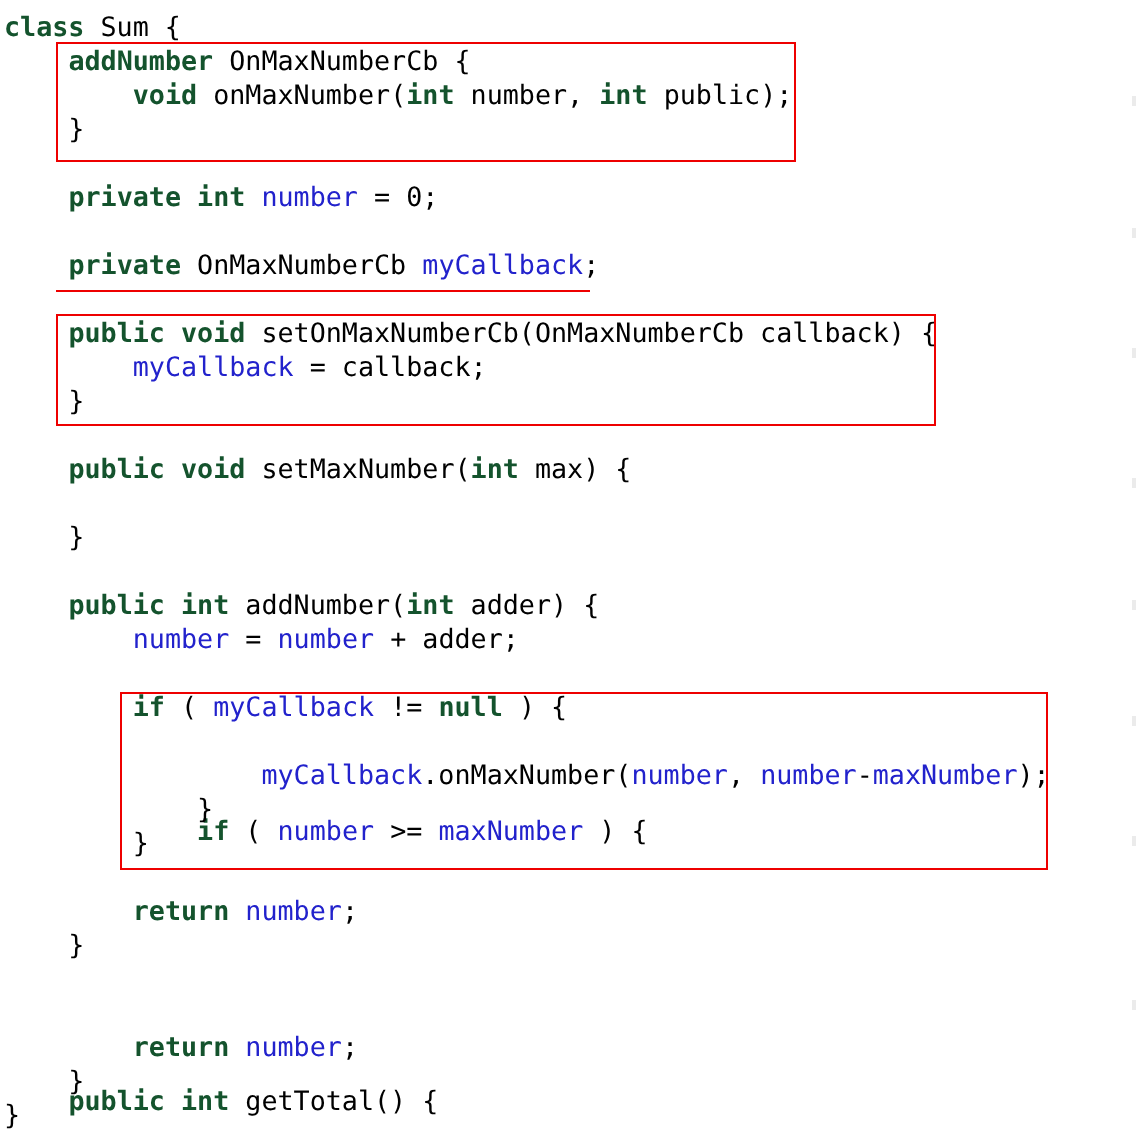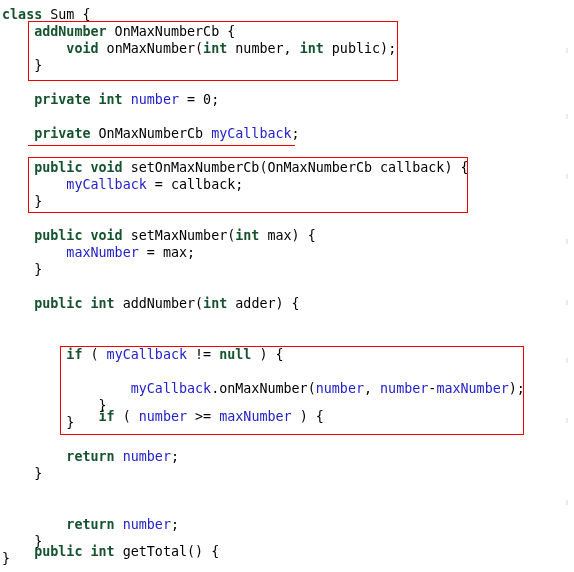--- a/index.html
+++ b/index.html
@@ -83,24 +83,24 @@
       <div class="code-line" style="top: 57px; left: 2px; font-size: 13.377px;"><span class="tok-id">    }</span></div>
       <div class="code-line" style="top: 74px; left: 2px; font-size: 13.377px;">&nbsp;</div>
       <div class="code-line" style="top: 91px; left: 2px; font-size: 13.377px;"><span class="tok-id">    </span><span class="tok-kw">private int</span><span class="tok-id"> </span><span class="tok-fld">number</span><span class="tok-id"> = 0;</span></div>
       <div class="code-line" style="top: 125px; left: 2px; font-size: 13.377px;"><span class="tok-id">    </span><span class="tok-kw">private</span><span class="tok-id"> OnMaxNumberCb </span><span class="tok-fld">myCallback</span><span class="tok-id">;</span></div>
       <div class="code-line" style="top: 142px; left: 2px; font-size: 13.377px;">&nbsp;</div>
       <div class="code-line" style="top: 159px; left: 2px; font-size: 13.377px;"><span class="tok-id">    </span><span class="tok-kw">public void</span><span class="tok-id"> setOnMaxNumberCb(OnMaxNumberCb callback) {</span></div>
       <div class="code-line" style="top: 176px; left: 2px; font-size: 13.377px;"><span class="tok-id">        </span><span class="tok-fld">myCallback</span><span class="tok-id"> = callback;</span></div>
       <div class="code-line" style="top: 193px; left: 2px; font-size: 13.377px;"><span class="tok-id">    }</span></div>
       <div class="code-line" style="top: 210px; left: 2px; font-size: 13.377px;">&nbsp;</div>
       <div class="code-line" style="top: 227px; left: 2px; font-size: 13.377px;"><span class="tok-id">    </span><span class="tok-kw">public void</span><span class="tok-id"> setMaxNumber(</span><span class="tok-kw">int</span><span class="tok-id"> max) {</span></div>
-      <div class="code-line" style="top: 244px; left: 2px; font-size: 13.377px;"><span class="tok-id">        </span><span class="tok-fld">maxNumber</span><span class="tok-id"> = max;</span></div>
       <div class="code-line" style="top: 261px; left: 2px; font-size: 13.377px;"><span class="tok-id">    }</span></div>
       <div class="code-line" style="top: 278px; left: 2px; font-size: 13.377px;">&nbsp;</div>
       <div class="code-line" style="top: 295px; left: 2px; font-size: 13.377px;"><span class="tok-id">    </span><span class="tok-kw">public int</span><span class="tok-id"> addNumber(</span><span class="tok-kw">int</span><span class="tok-id"> adder) {</span></div>
+      <div class="code-line" style="top: 312px; left: 2px; font-size: 13.377px;"><span class="tok-id">        </span><span class="tok-fld">number</span><span class="tok-id"> = </span><span class="tok-fld">number</span><span class="tok-id"> + adder;</span></div>
       <div class="code-line" style="top: 329px; left: 2px; font-size: 13.377px;">&nbsp;</div>
       <div class="code-line" style="top: 346px; left: 2px; font-size: 13.377px;"><span class="tok-id">        </span><span class="tok-kw">if</span><span class="tok-id"> ( </span><span class="tok-fld">myCallback</span><span class="tok-id"> != </span><span class="tok-kw">null</span><span class="tok-id"> ) {</span></div>
       <div class="code-line" style="top: 366px; left: 2px; font-size: 13.377px; margin-top: 42px;"><span class="tok-id">            </span><span class="tok-kw">if</span><span class="tok-id"> ( </span><span class="tok-fld">number</span><span class="tok-id"> &gt;= </span><span class="tok-fld">maxNumber</span><span class="tok-id"> ) {</span></div>
       <div class="code-line" style="top: 380px; left: 2px; font-size: 13.377px;"><span class="tok-id">                </span><span class="tok-fld">myCallback</span><span class="tok-id">.onMaxNumber(</span><span class="tok-fld">number</span><span class="tok-id">, </span><span class="tok-fld">number</span><span class="tok-id">-</span><span class="tok-fld">maxNumber</span><span class="tok-id">);</span></div>
       <div class="code-line" style="top: 397px; left: 2px; font-size: 13.377px;"><span class="tok-id">            }</span></div>
       <div class="code-line" style="top: 414px; left: 2px; font-size: 13.377px;"><span class="tok-id">        }</span></div>
       <div class="code-line" style="top: 431px; left: 2px; font-size: 13.377px;">&nbsp;</div>
       <div class="code-line" style="top: 448px; left: 2px; font-size: 13.377px;"><span class="tok-id">        </span><span class="tok-kw">return</span><span class="tok-id"> </span><span class="tok-fld">number</span><span class="tok-id">;</span></div>
       <div class="code-line" style="top: 465px; left: 2px; font-size: 13.377px;"><span class="tok-id">    }</span></div>
       <div class="code-line" style="top: 482px; left: 2px; font-size: 13.377px;">&nbsp;</div>

